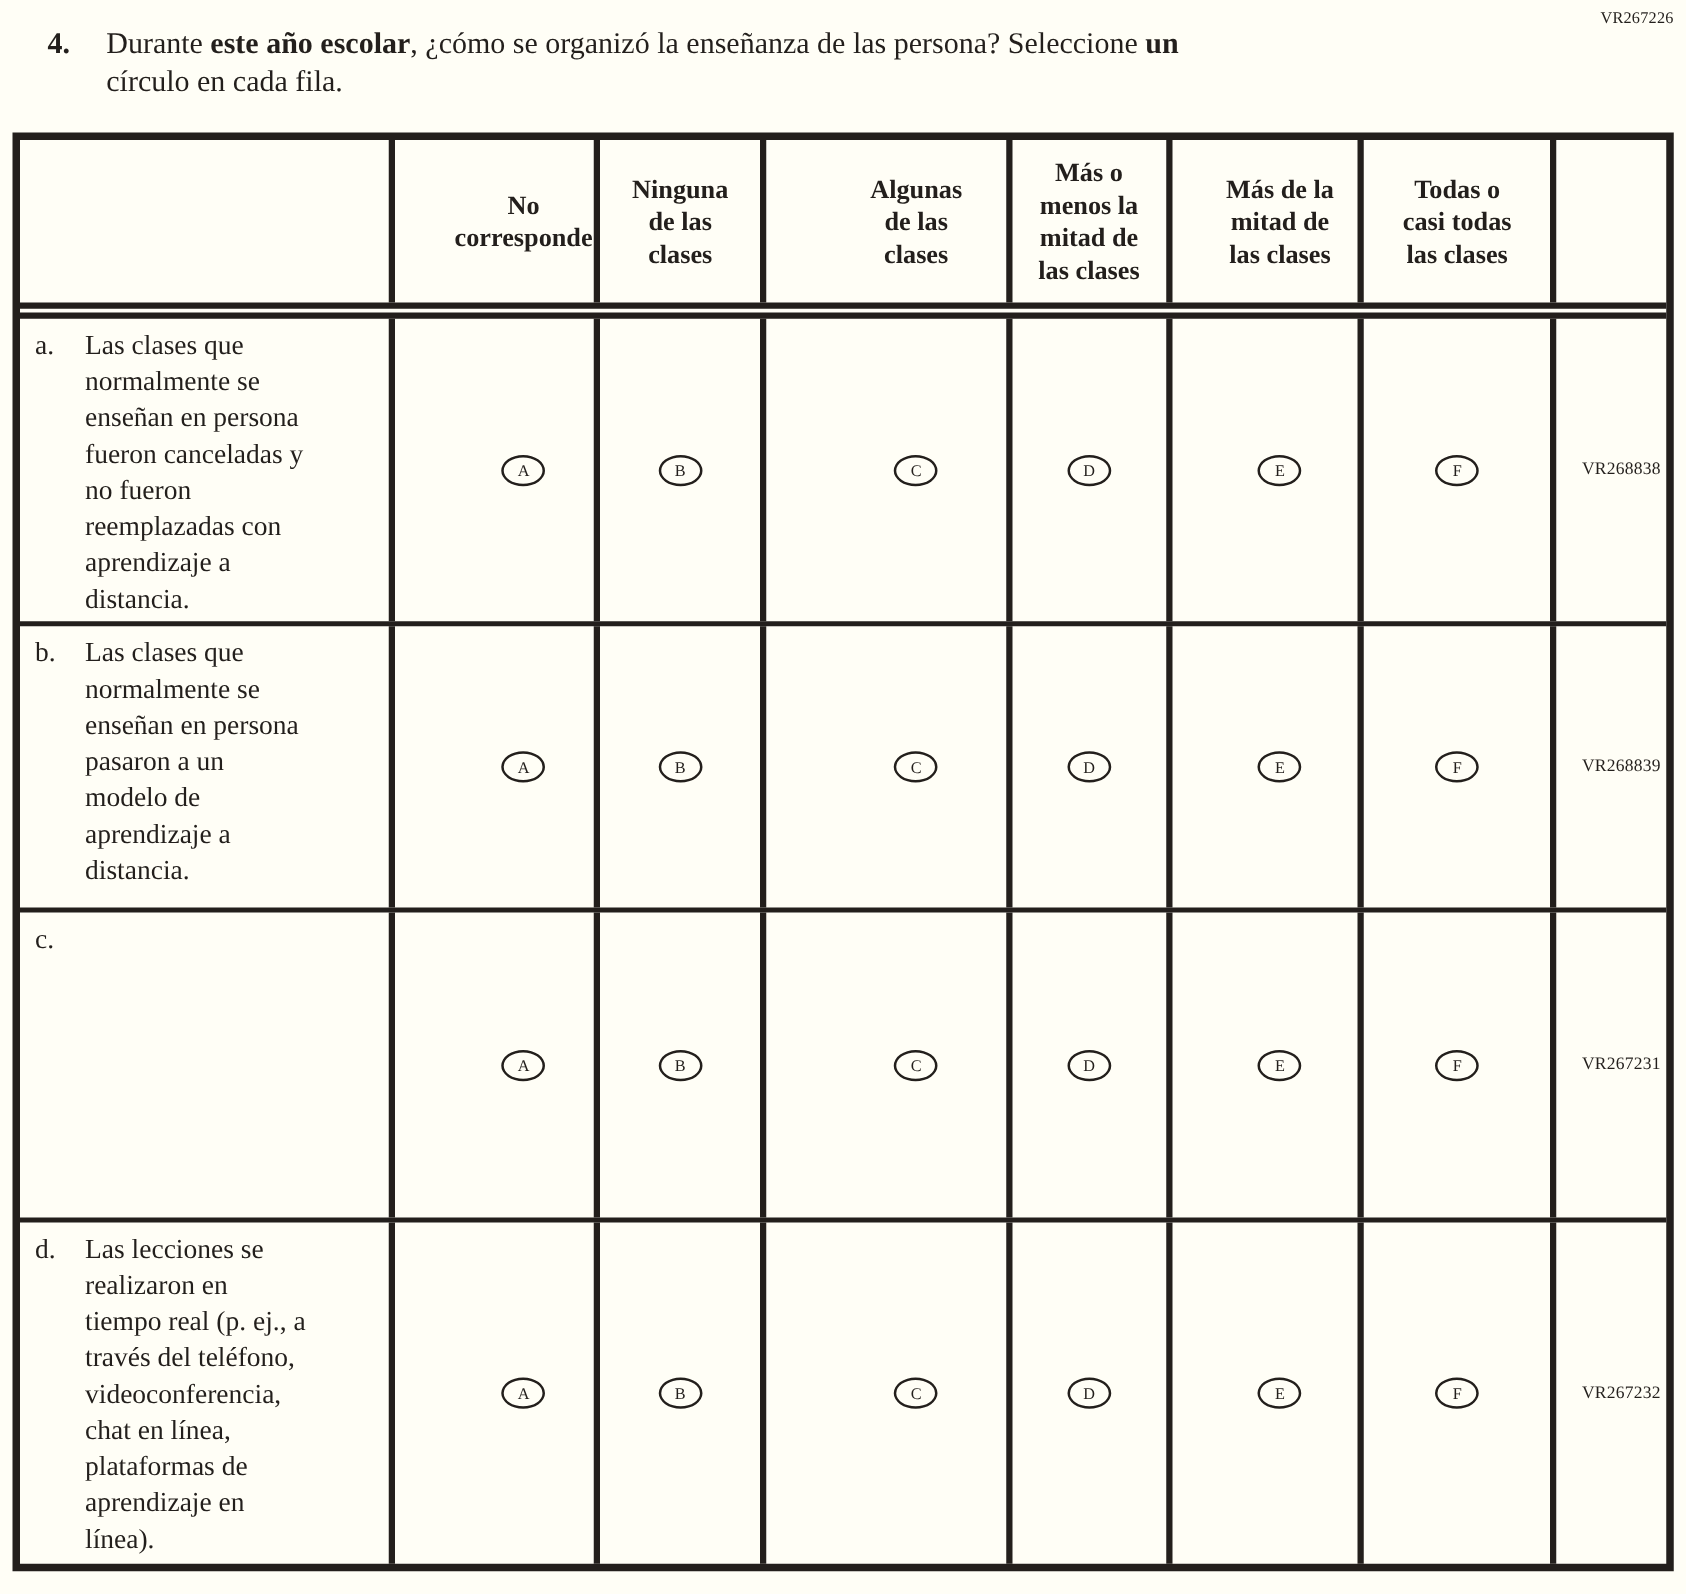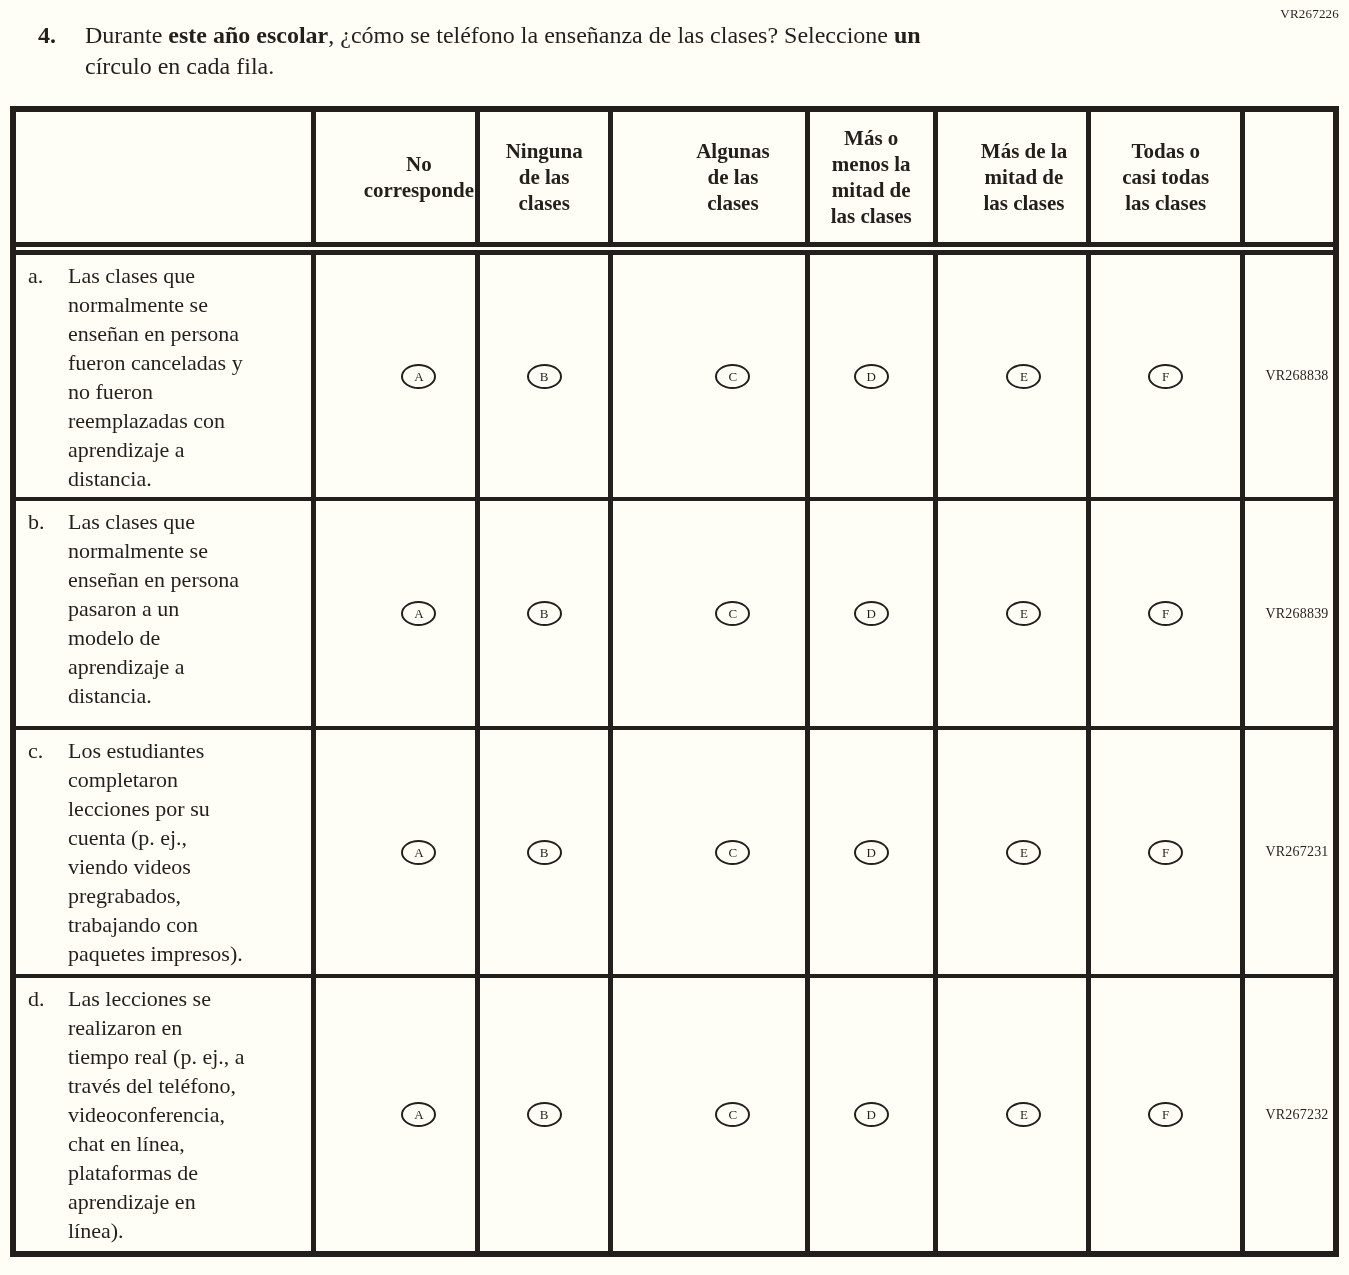--- a/index.html
+++ b/index.html
@@ -95,21 +95,21 @@
     font-size:14px;letter-spacing:.2px;
   }
 </style>
 </head>
 <body>
 
 <div class="page-code">VR267226</div>
 
 <div class="question">
   <span class="qnum">4.</span>
-  <div class="qtext"><span>Durante </span><b>este año escolar</b><span>, ¿cómo se teléfono la enseñanza de las clases? Seleccione </span><b>un</b><span>
+  <div class="qtext"><span>Durante </span><b>este año escolar</b><span>, ¿cómo se organizó la enseñanza de las persona? Seleccione </span><b>un</b><span>
 círculo en cada fila.</span></div>
 </div>
 
 <div class="qtable">
 
   <div class="trow hrow">
     <div class="cell c0"></div>
     <div class="cell c1">No
 corresponde</div>
     <div class="cell c2">Ninguna
@@ -218,28 +218,20 @@
         <span class="oval">
           <span>F</span>
         </span>
       </div>
     <div class="cell c7 codecell">VR268839</div>
   </div>
 
   <div class="trow brow r-c">
     <div class="cell c0 stem">
       <span class="rl">c.</span>
-      <span class="rt">Los estudiantes
-completaron
-lecciones por su
-cuenta (p. ej.,
-viendo videos
-pregrabados,
-trabajando con
-paquetes impresos).</span>
     </div>
     <div class="cell c1 optcell">
         <span class="oval">
           <span>A</span>
         </span>
       </div>
     <div class="cell c2 optcell">
         <span class="oval">
           <span>B</span>
         </span>

